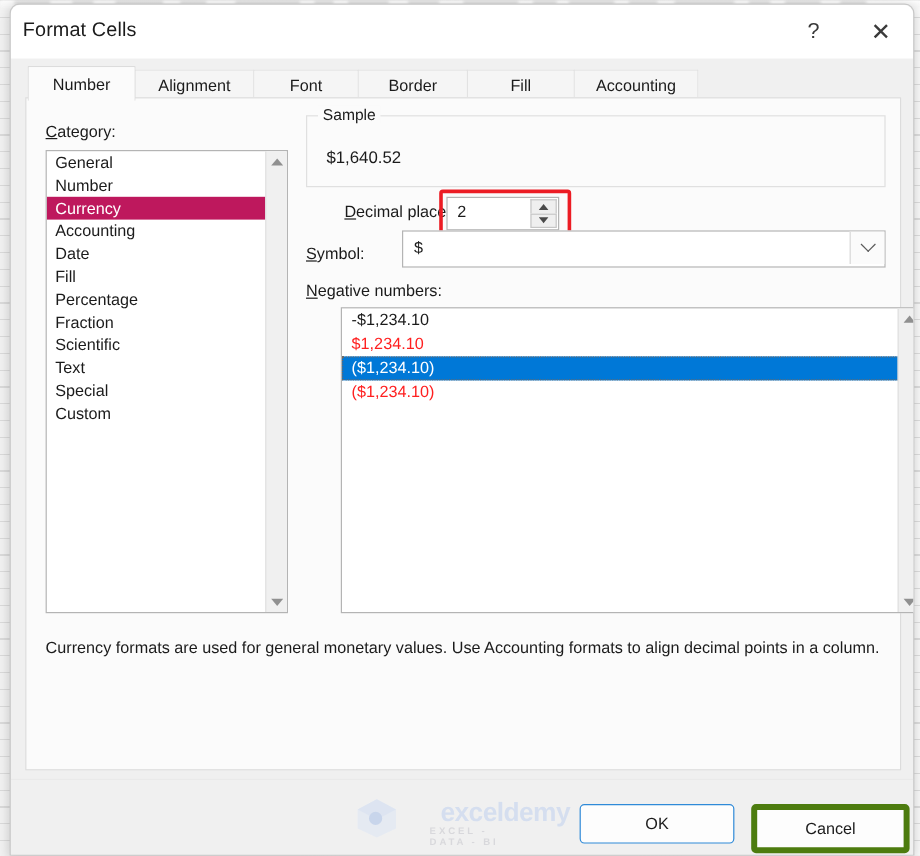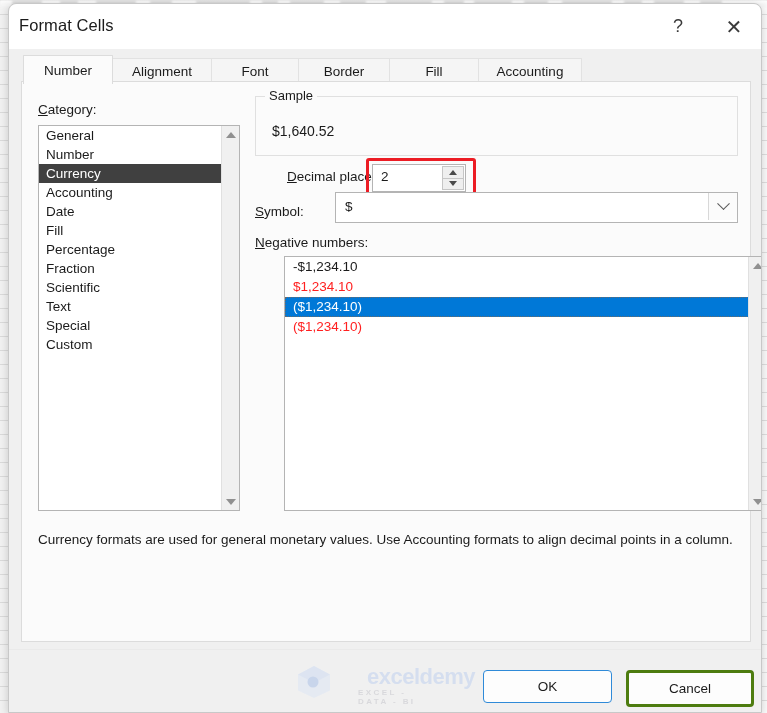--- a/index.html
+++ b/index.html
@@ -82,21 +82,21 @@
   
   #category-listbox{
     position:absolute;left:16px;top:43px;width:200px;height:384px;
     background:#fff;border:1px solid #b4b4b4;overflow:hidden;
   }
   .cat-item{
     position:relative;height:19px;line-height:19px;
     padding-left:7px;font-size:13.5px;color:#1b1b1b;
     white-space:nowrap;cursor:default;
   }
-  .cat-item.selected{background:#404040;color:#fff;}
+  .cat-item.selected{background:#be185d;color:#fff;}
 
   
   .vscroll{
     position:absolute;top:0;right:0;width:17px;bottom:0;
     background:#f0f0f0;border-left:1px solid #e0e0e0;
   }
   .sbtn{
     position:absolute;left:0;width:17px;height:17px;
     display:flex;align-items:center;justify-content:center;
     color:#8a8a8a;font-size:8px;
@@ -189,21 +189,21 @@
   #wm-text{
     position:absolute;left:42px;top:0px;font-size:22px;font-weight:bold;
     color:#bfd1ef;letter-spacing:-.5px;margin-left:29px;
   }
   #wm-sub{
     position:absolute;left:62px;top:24px;font-size:8px;
     color:#c6c6cc;letter-spacing:2.4px;font-weight:bold;
   }
   .dlgbtn{
     position:absolute;top:20px;height:31px;
-    background:#fdfdfd;border:3px solid #4d7c0f;border-radius:4px;
+    background:#fdfdfd;border:5px solid #4d7c0f;border-radius:4px;
     display:flex;align-items:center;justify-content:center;
     font-size:13.5px;color:#1b1b1b;cursor:default;
   }
   #ok-button{left:474px;width:127px;border:1px solid #2f8ad8;}
   #cancel-button{left:617px;width:122px;}
 </style>
 </head>
 <body>
 
 <div id="bg-excel"></div>

